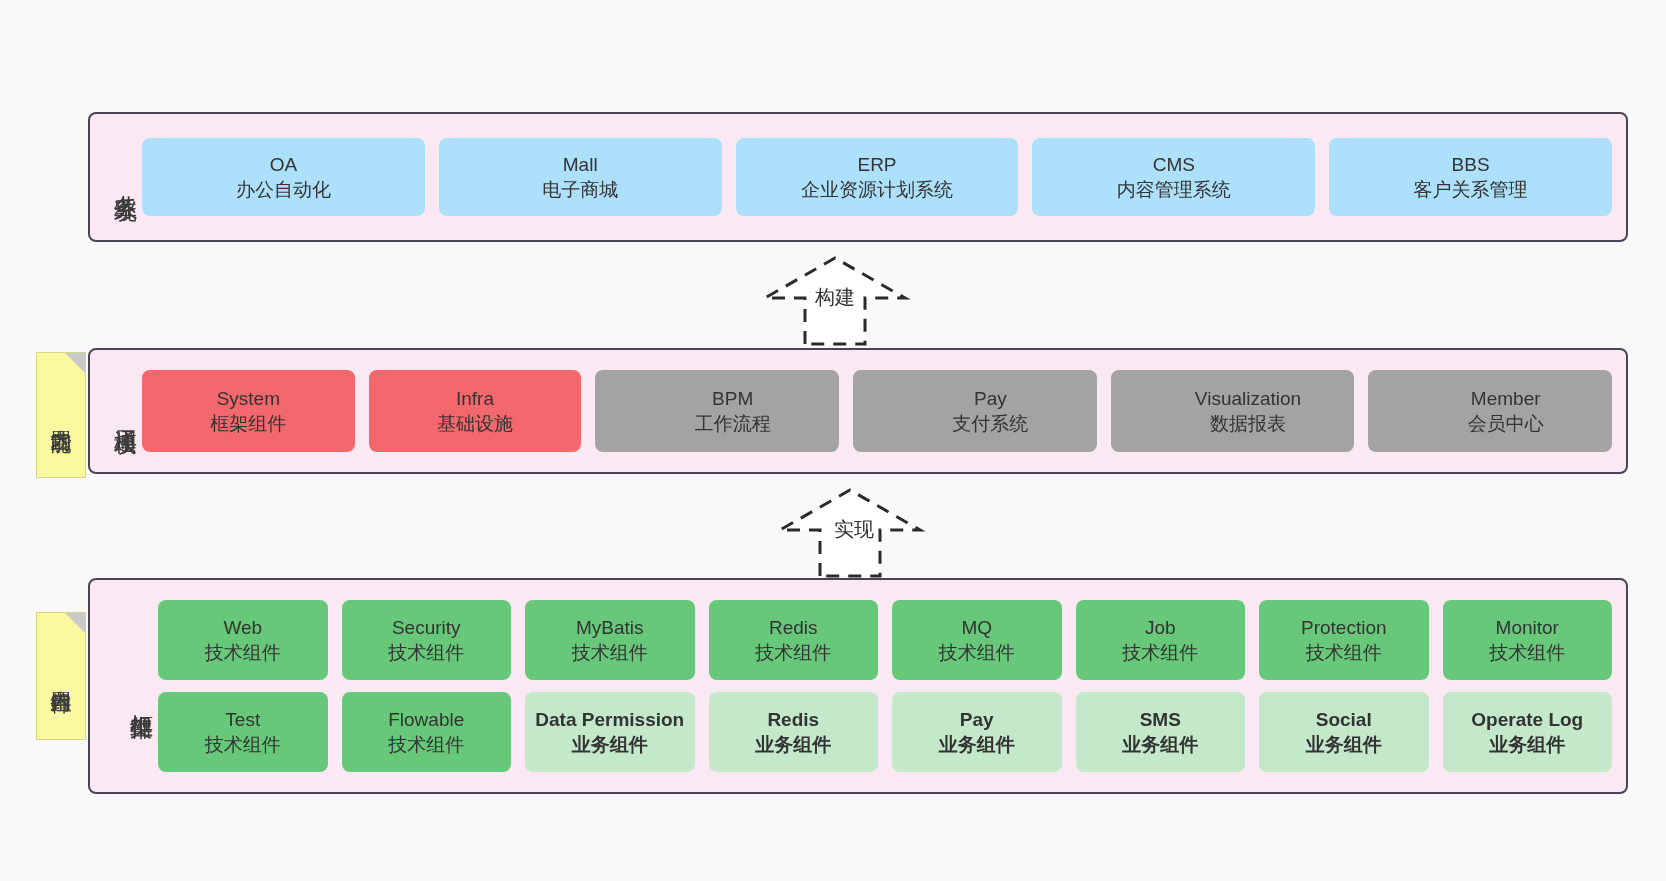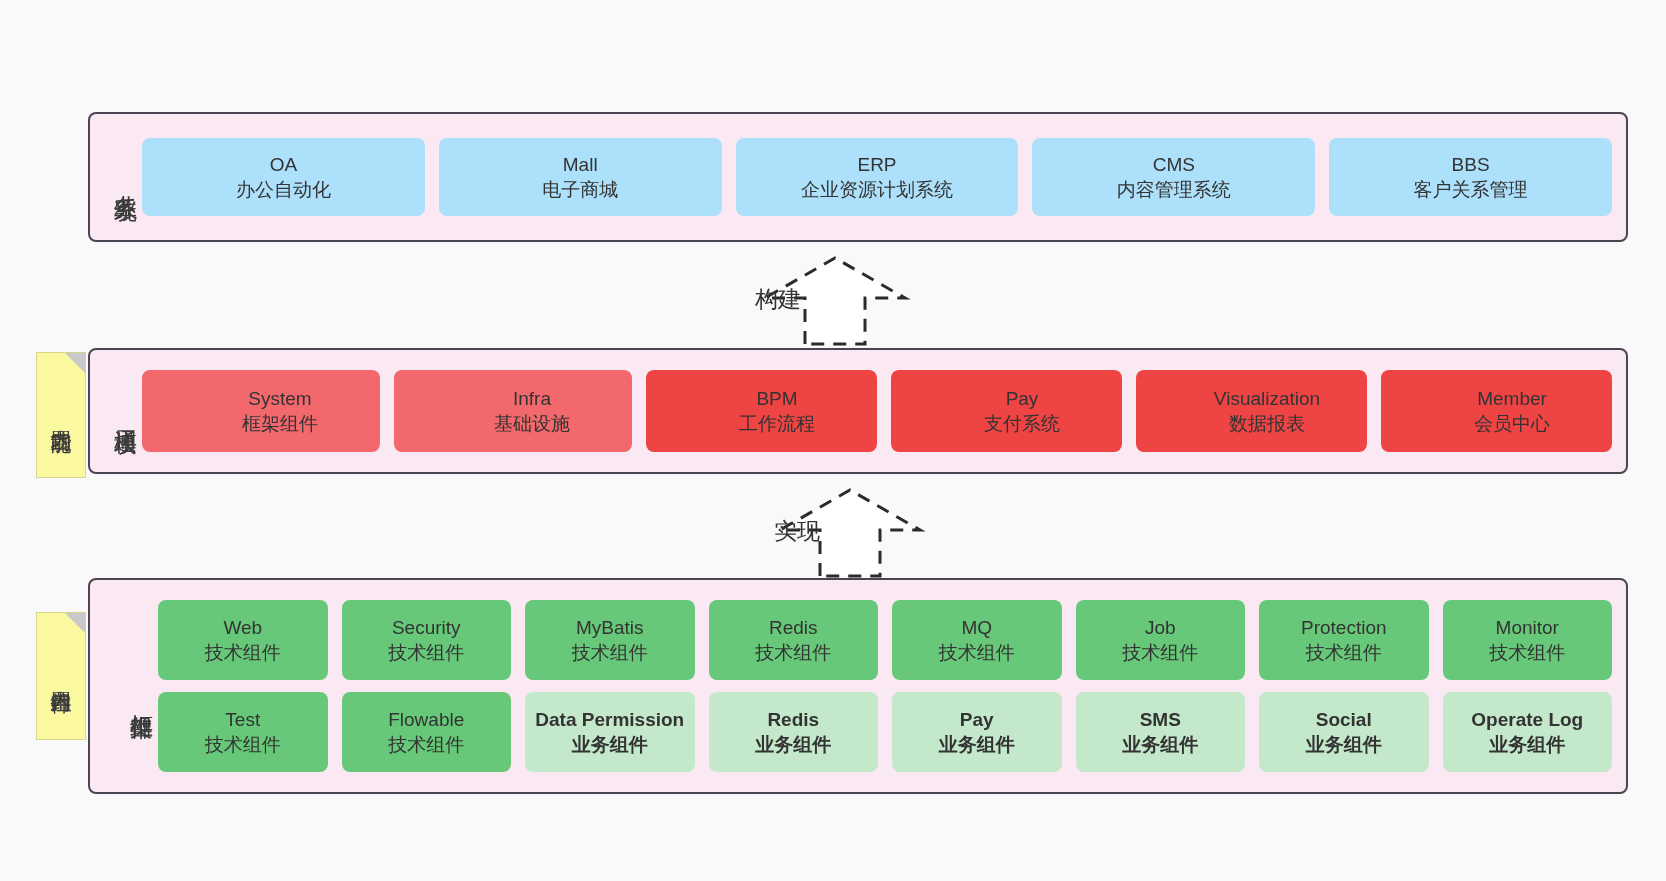--- a/index.html
+++ b/index.html
@@ -86,22 +86,22 @@
     padding: 4px 6px;
   }
   .node .ln { display: block; white-space: normal; }
 
   .h-96  { height: 78px; }
   .h-100 { height: 82px; }
   .h-80  { height: 80px; }
 
   
   .c-blue       { background: #ade0fb; }
-  .c-red        { background: #f2686c; padding-left: 44px; }
-  .c-pink       { background: #ef4444; padding-left: 37px; }
+  .c-red        { background: #f2686c; }
+  .c-pink       { background: #a3a3a3; padding-left: 37px; }
   .c-green      { background: #66c878; }
   .c-lightgreen { background: #c4e8ca; font-weight: bold; }
 
   
   .sticky {
     position: absolute;
     width: 50px;
     background: #fbf9a0;
     border: 1px solid #d8d68a;
     box-sizing: border-box;
@@ -126,25 +126,25 @@
     border-top: 20px solid #c9c9c9;
   }
 
   
   .arrow-wrap {
     position: absolute;
     pointer-events: none;
   }
   .arrow-label {
     position: absolute;
-    font-size: 23px;
+    font-size: 20px;
     color: #333333;
     background: transparent;
     white-space: nowrap;
-    text-align: left;
+    text-align: center;
   }
 </style>
 </head>
 <body>
 
 <div id="canvas">
 
   <div class="layer" id="layer-business" style="left:88px; top:112px; width:1540px; height:130px;">
     <div class="layer-title">业务系统</div>
     <div class="layer-body">

